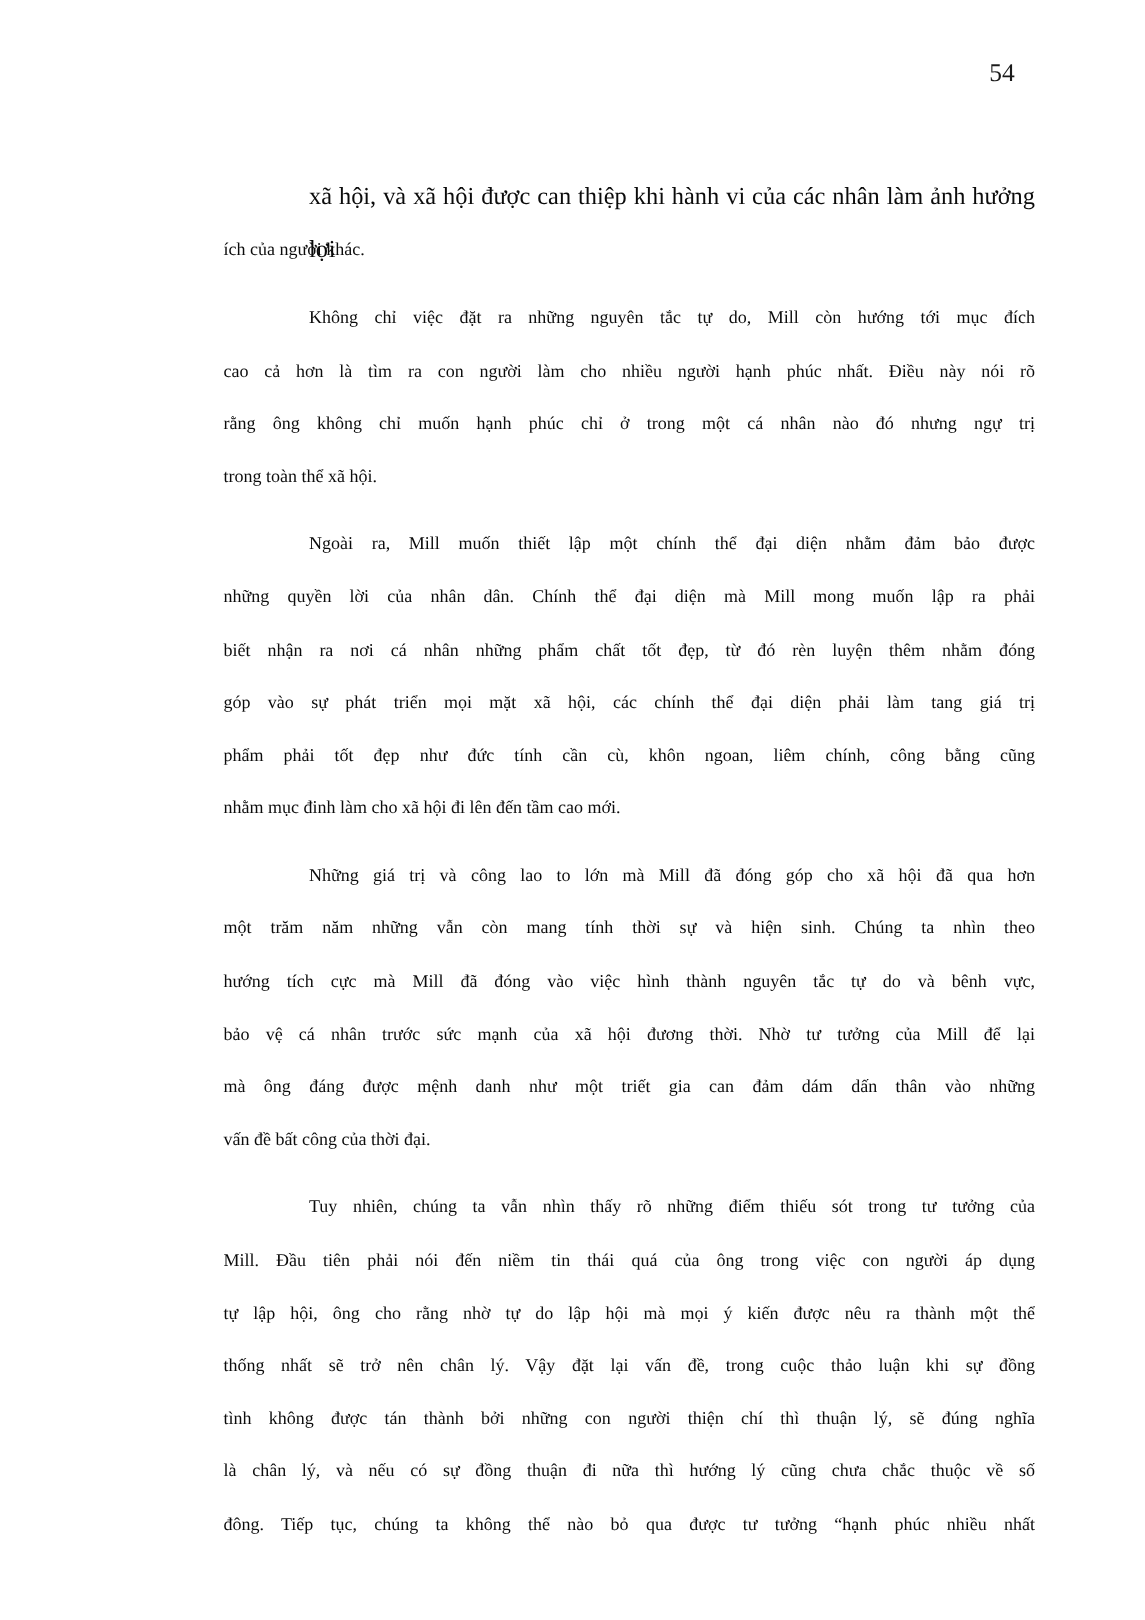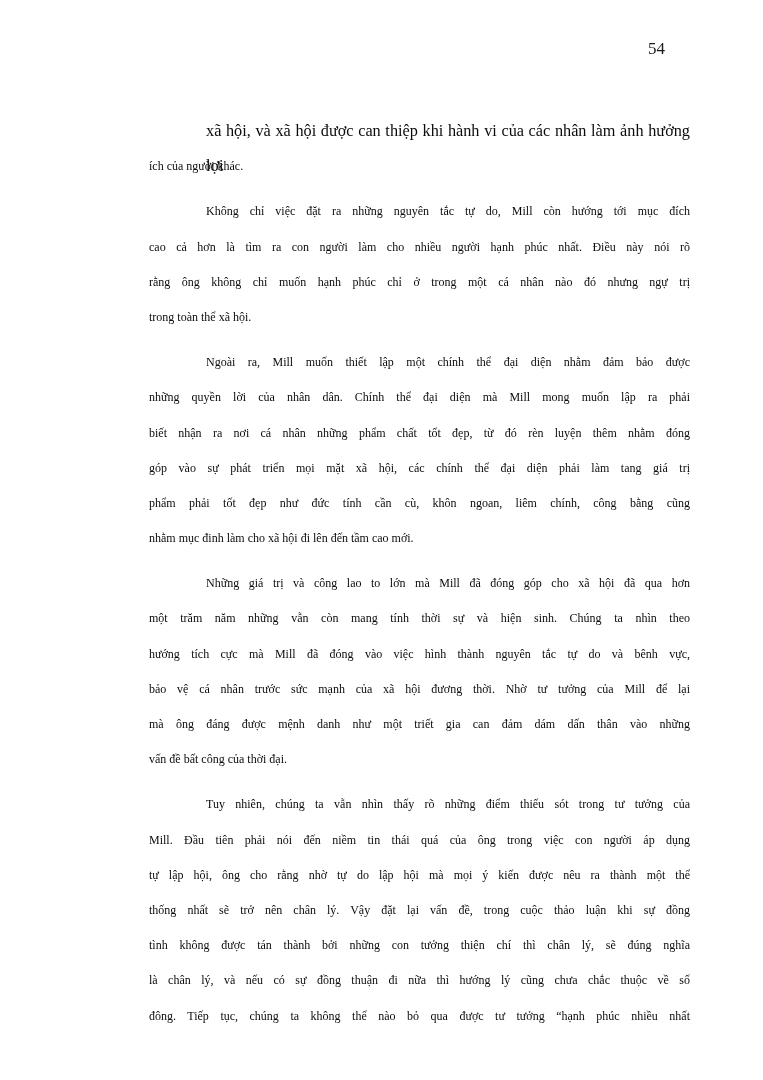--- a/index.html
+++ b/index.html
@@ -16,21 +16,21 @@
     color: #000000;
     overflow: hidden;
   }
   .page-number {
     position: absolute;
     left: 648px;
     top: 38px;
     width: 40px;
     font-size: 17px;
     line-height: 22px;
-    text-align: left;
+    text-align: center;
     color: #1a1a1a;
   }
   .text-block {
     position: absolute;
     left: 139px;
     top: 104px;
     width: 561px;
   }
   .paragraph {
     margin: 10px;
@@ -89,19 +89,19 @@
       <div class="line">bảo vệ cá nhân trước sức mạnh của xã hội đương thời. Nhờ tư tưởng của Mill để lại</div>
       <div class="line">mà ông đáng được mệnh danh như một triết gia can đảm dám dấn thân vào những</div>
       <div class="line end">vấn đề bất công của thời đại.</div>
     </div>
 
     <div class="paragraph">
       <div class="line first" style="font-size: 12px;">Tuy nhiên, chúng ta vẫn nhìn thấy rõ những điểm thiếu sót trong tư tưởng của</div>
       <div class="line">Mill. Đầu tiên phải nói đến niềm tin thái quá của ông trong việc con người áp dụng</div>
       <div class="line">tự lập hội, ông cho rằng nhờ tự do lập hội mà mọi ý kiến được nêu ra thành một thể</div>
       <div class="line">thống nhất sẽ trở nên chân lý. Vậy đặt lại vấn đề, trong cuộc thảo luận khi sự đồng</div>
-      <div class="line">tình không được tán thành bởi những con tưởng thiện chí thì chân lý, sẽ đúng nghĩa</div>
+      <div class="line">tình không được tán thành bởi những con người thiện chí thì thuận lý, sẽ đúng nghĩa</div>
       <div class="line">là chân lý, và nếu có sự đồng thuận đi nữa thì hướng lý cũng chưa chắc thuộc về số</div>
       <div class="line">đông. Tiếp tục, chúng ta không thể nào bỏ qua được tư tưởng “hạnh phúc nhiều nhất</div>
     </div>
 
   </div>
 </div>
 
 </body></html>

